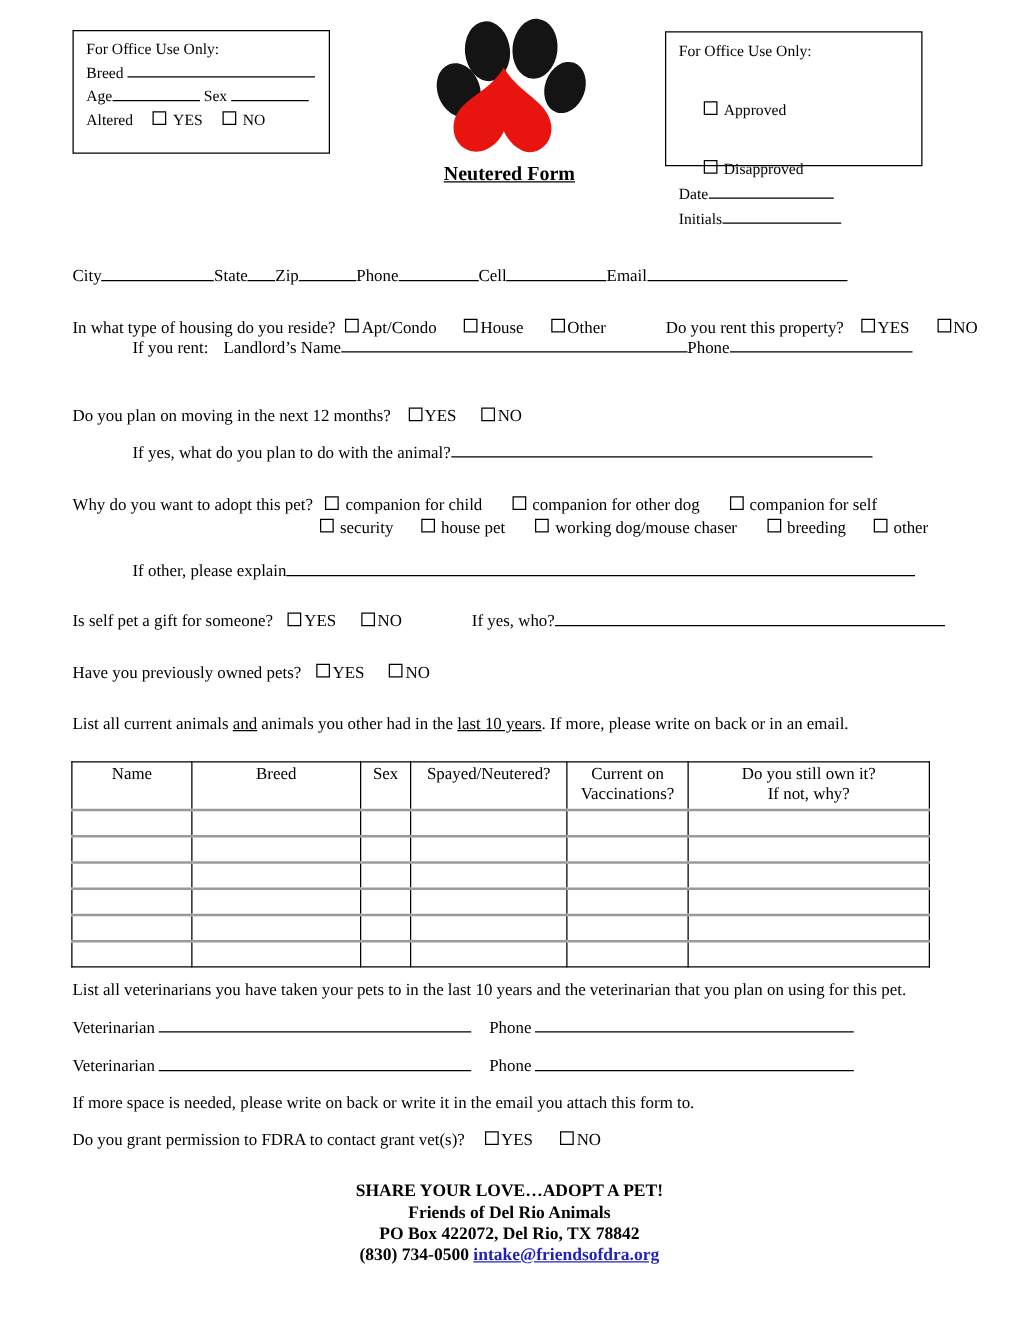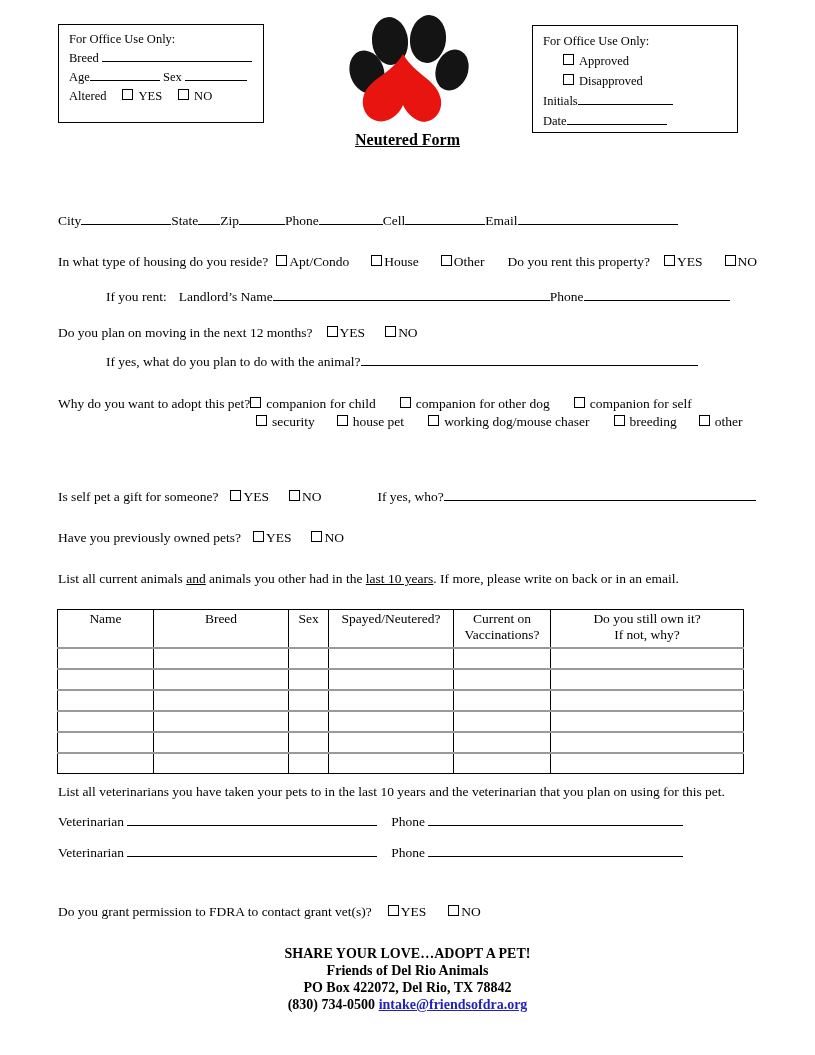--- a/index.html
+++ b/index.html
@@ -10,37 +10,37 @@
   .bl{display:inline-block;border-bottom:1px solid #000;height:13px;}
   .cb{display:inline-block;width:9px;height:9px;border:1px solid #000;margin-right:5px;vertical-align:0px;}
   .tight .cb{margin-right:2px;}
   .opt{display:inline-block;}
   .ul{text-decoration:underline;}
   
   .obox{position:absolute;border:1px solid #000;font-size:12.5px;line-height:19px;padding:5px 10px;box-sizing:border-box;}
   .obox-left{left:58px;top:24px;width:206px;height:99px;}
   .obox-right{left:532px;top:25px;width:206px;height:108px;line-height:20px;}
   .obox .bl{height:12px;}
-  .oindent{margin-left:20px;}
+  .oindent{margin-left:20px;margin-top:27px;}
   
   .paw{position:absolute;left:330px;top:8px;width:150px;height:122px;}
   .form-title{position:absolute;left:0;right:0;top:131px;text-align:center;
               font-size:16px;font-weight:bold;text-decoration:underline;}
   
   .animals-table{position:absolute;left:57px;top:609px;width:686px;border-collapse:collapse;table-layout:fixed;font-size:13.5px;}
   .animals-table th,.animals-table td{border:1px solid #000;padding:0 3px;}
   .animals-table th{font-weight:normal;text-align:center;vertical-align:top;white-space:pre-line;height:36px;padding-top:1px;}
   .animals-table tbody td{height:19px;border-top:2px solid #9a9a9a;}
   
   .footer{position:absolute;left:0;right:0;top:945px;text-align:center;font-weight:bold;font-size:14px;line-height:17px;}
   .footer a{color:#2222bb;text-decoration:underline;}
   
-  .g8{margin-left:8px}.g10{}.g12{margin-left:12px}.g14{margin-left:14px}
+  .g8{margin-left:8px}.g10{margin-left:10px}.g12{margin-left:12px}.g14{margin-left:14px}
   .g16{margin-left:16px}.g20{margin-left:20px}.g22{margin-left:22px}
-  .g24{margin-left:24px}.g36{margin-left:23px}.g56{margin-left:56px}
+  .g24{margin-left:24px}.g36{margin-left:48px}.g56{margin-left:56px}
 </style>
 </head>
 <body>
 
 <div class="page">
 
   <div class="obox obox-left">
     <div>For Office Use Only:</div>
     <div><span>Breed </span><span class="bl" style="width:150px"></span></div>
     <div><span>Age</span><span class="bl" style="width:70px"></span><span> Sex </span><span class="bl" style="width:62px"></span></div>
@@ -52,41 +52,42 @@
     <ellipse cx="60" cy="33" rx="18" ry="24" transform="rotate(-6 60 33)" fill="#141414"></ellipse>
     <ellipse cx="98" cy="31" rx="18" ry="24" transform="rotate(6 98 31)" fill="#141414"></ellipse>
     <ellipse cx="122" cy="62" rx="16" ry="21" transform="rotate(20 122 62)" fill="#141414"></ellipse>
     <path d="M73 46 C 86 68, 108 72, 111 92 C 113 108, 98 118, 87 112 C 79 108, 75 101, 73 97 C 71 102, 66 109, 58 112 C 46 117, 31 108, 33 91 C 36 71, 60 68, 73 46 Z" fill="#e8140f"></path>
   </svg>
 
   <div class="obox obox-right">
     <div>For Office Use Only:</div>
     <div class="oindent"><span class="cb"></span><span>Approved</span></div>
     <div class="oindent"><span class="cb"></span><span>Disapproved</span></div>
+    <div><span>Date</span><span class="bl" style="width:100px"></span></div>
     <div><span>Initials</span><span class="bl" style="width:95px"></span></div>
-    <div><span>Date</span><span class="bl" style="width:100px"></span></div>
   </div>
 
   <div class="form-title">Neutered Form</div>
 
 
   <div class="line" style="top:211px"><span>City</span><span class="bl" style="width:90px"></span><span>State</span><span class="bl" style="width:22px"></span><span>Zip</span><span class="bl" style="width:46px"></span><span>Phone</span><span class="bl" style="width:64px"></span><span>Cell</span><span class="bl" style="width:80px"></span><span>Email</span><span class="bl" style="width:160px"></span></div>
 
   <div class="line" style="top:254px"><span>In what type of housing do you reside?</span><span class="opt tight g8"><span class="cb"></span><span>Apt/Condo</span></span><span class="opt tight g22"><span class="cb"></span><span>House</span></span><span class="opt tight g22"><span class="cb"></span><span>Other</span></span><span class="g36">Do you rent this property?</span><span class="opt tight g14"><span class="cb"></span><span>YES</span></span><span class="opt tight g22"><span class="cb"></span><span>NO</span></span></div>
 
-  <div class="line indent" style="top:287px"><span>If you rent:</span><span class="g12">Landlord’s Name</span><span class="bl" style="width:277px"></span><span>Phone</span><span class="bl" style="width:146px"></span></div>
+  <div class="line indent" style="top:268px"><span>If you rent:</span><span class="g12">Landlord’s Name</span><span class="bl" style="width:277px"></span><span>Phone</span><span class="bl" style="width:146px"></span></div>
 
   <div class="line" style="top:325px"><span>Do you plan on moving in the next 12 months?</span><span class="opt tight g14"><span class="cb"></span><span>YES</span></span><span class="opt tight g20"><span class="cb"></span><span>NO</span></span></div>
 
   <div class="line indent" style="top:352px"><span>If yes, what do you plan to do with the animal?</span><span class="bl" style="width:337px"></span></div>
 
   <div class="line" style="top:396px"><span>Why do you want to adopt this pet?</span><span class="opt g10"><span class="cb"></span><span>companion for child</span></span><span class="opt g24"><span class="cb"></span><span>companion for other dog</span></span><span class="opt g24"><span class="cb"></span><span>companion for self</span></span></div>
 
   <div class="line" style="top:414px;left:256px"><span class="opt"><span class="cb"></span><span>security</span></span><span class="opt g22"><span class="cb"></span><span>house pet</span></span><span class="opt g24"><span class="cb"></span><span>working dog/mouse chaser</span></span><span class="opt g24"><span class="cb"></span><span>breeding</span></span><span class="opt g22"><span class="cb"></span><span>other</span></span></div>
 
+  <div class="line indent" style="top:447px"><span>If other, please explain</span><span class="bl" style="width:503px"></span></div>
 
   <div class="line" style="top:487px"><span>Is self pet a gift for someone?</span><span class="opt tight g12"><span class="cb"></span><span>YES</span></span><span class="opt tight g20"><span class="cb"></span><span>NO</span></span><span class="g56">If yes, who?</span><span class="bl" style="width:312px"></span></div>
 
   <div class="line" style="top:530px"><span>Have you previously owned pets?</span><span class="opt tight g12"><span class="cb"></span><span>YES</span></span><span class="opt tight g20"><span class="cb"></span><span>NO</span></span></div>
 
   <div class="line" style="top:571px"><span>List all current animals </span><span class="ul">and</span><span> animals you other had in the </span><span class="ul">last 10 years</span><span>.  If more, please write on back or in an email.</span></div>
 
   <table class="animals-table">
     <colgroup>
         <col style="width:96px">
@@ -159,20 +160,21 @@
         </tr>
     </tbody>
   </table>
 
   <div class="line" style="top:784px"><span>List all veterinarians you have taken your pets to in the last 10 years and the veterinarian that you plan on using for this pet.</span></div>
 
   <div class="line" style="top:812px"><span>Veterinarian </span><span class="bl" style="width:250px"></span><span class="g14">Phone </span><span class="bl" style="width:255px"></span></div>
 
   <div class="line" style="top:843px"><span>Veterinarian </span><span class="bl" style="width:250px"></span><span class="g14">Phone </span><span class="bl" style="width:255px"></span></div>
 
+  <div class="line" style="top:874px"><span>If more space is needed, please write on back or write it in the email you attach this form to.</span></div>
 
   <div class="line" style="top:904px"><span>Do you grant permission to FDRA to contact grant vet(s)?</span><span class="opt tight g16"><span class="cb"></span><span>YES</span></span><span class="opt tight g22"><span class="cb"></span><span>NO</span></span></div>
 
   <div class="footer">
     <div>SHARE YOUR LOVE…ADOPT A PET!</div>
     <div>Friends of Del Rio Animals</div>
     <div>PO Box 422072, Del Rio, TX 78842</div>
     <div><span>(830) 734-0500 </span><a href="#">intake@friendsofdra.org</a></div>
   </div>
 

